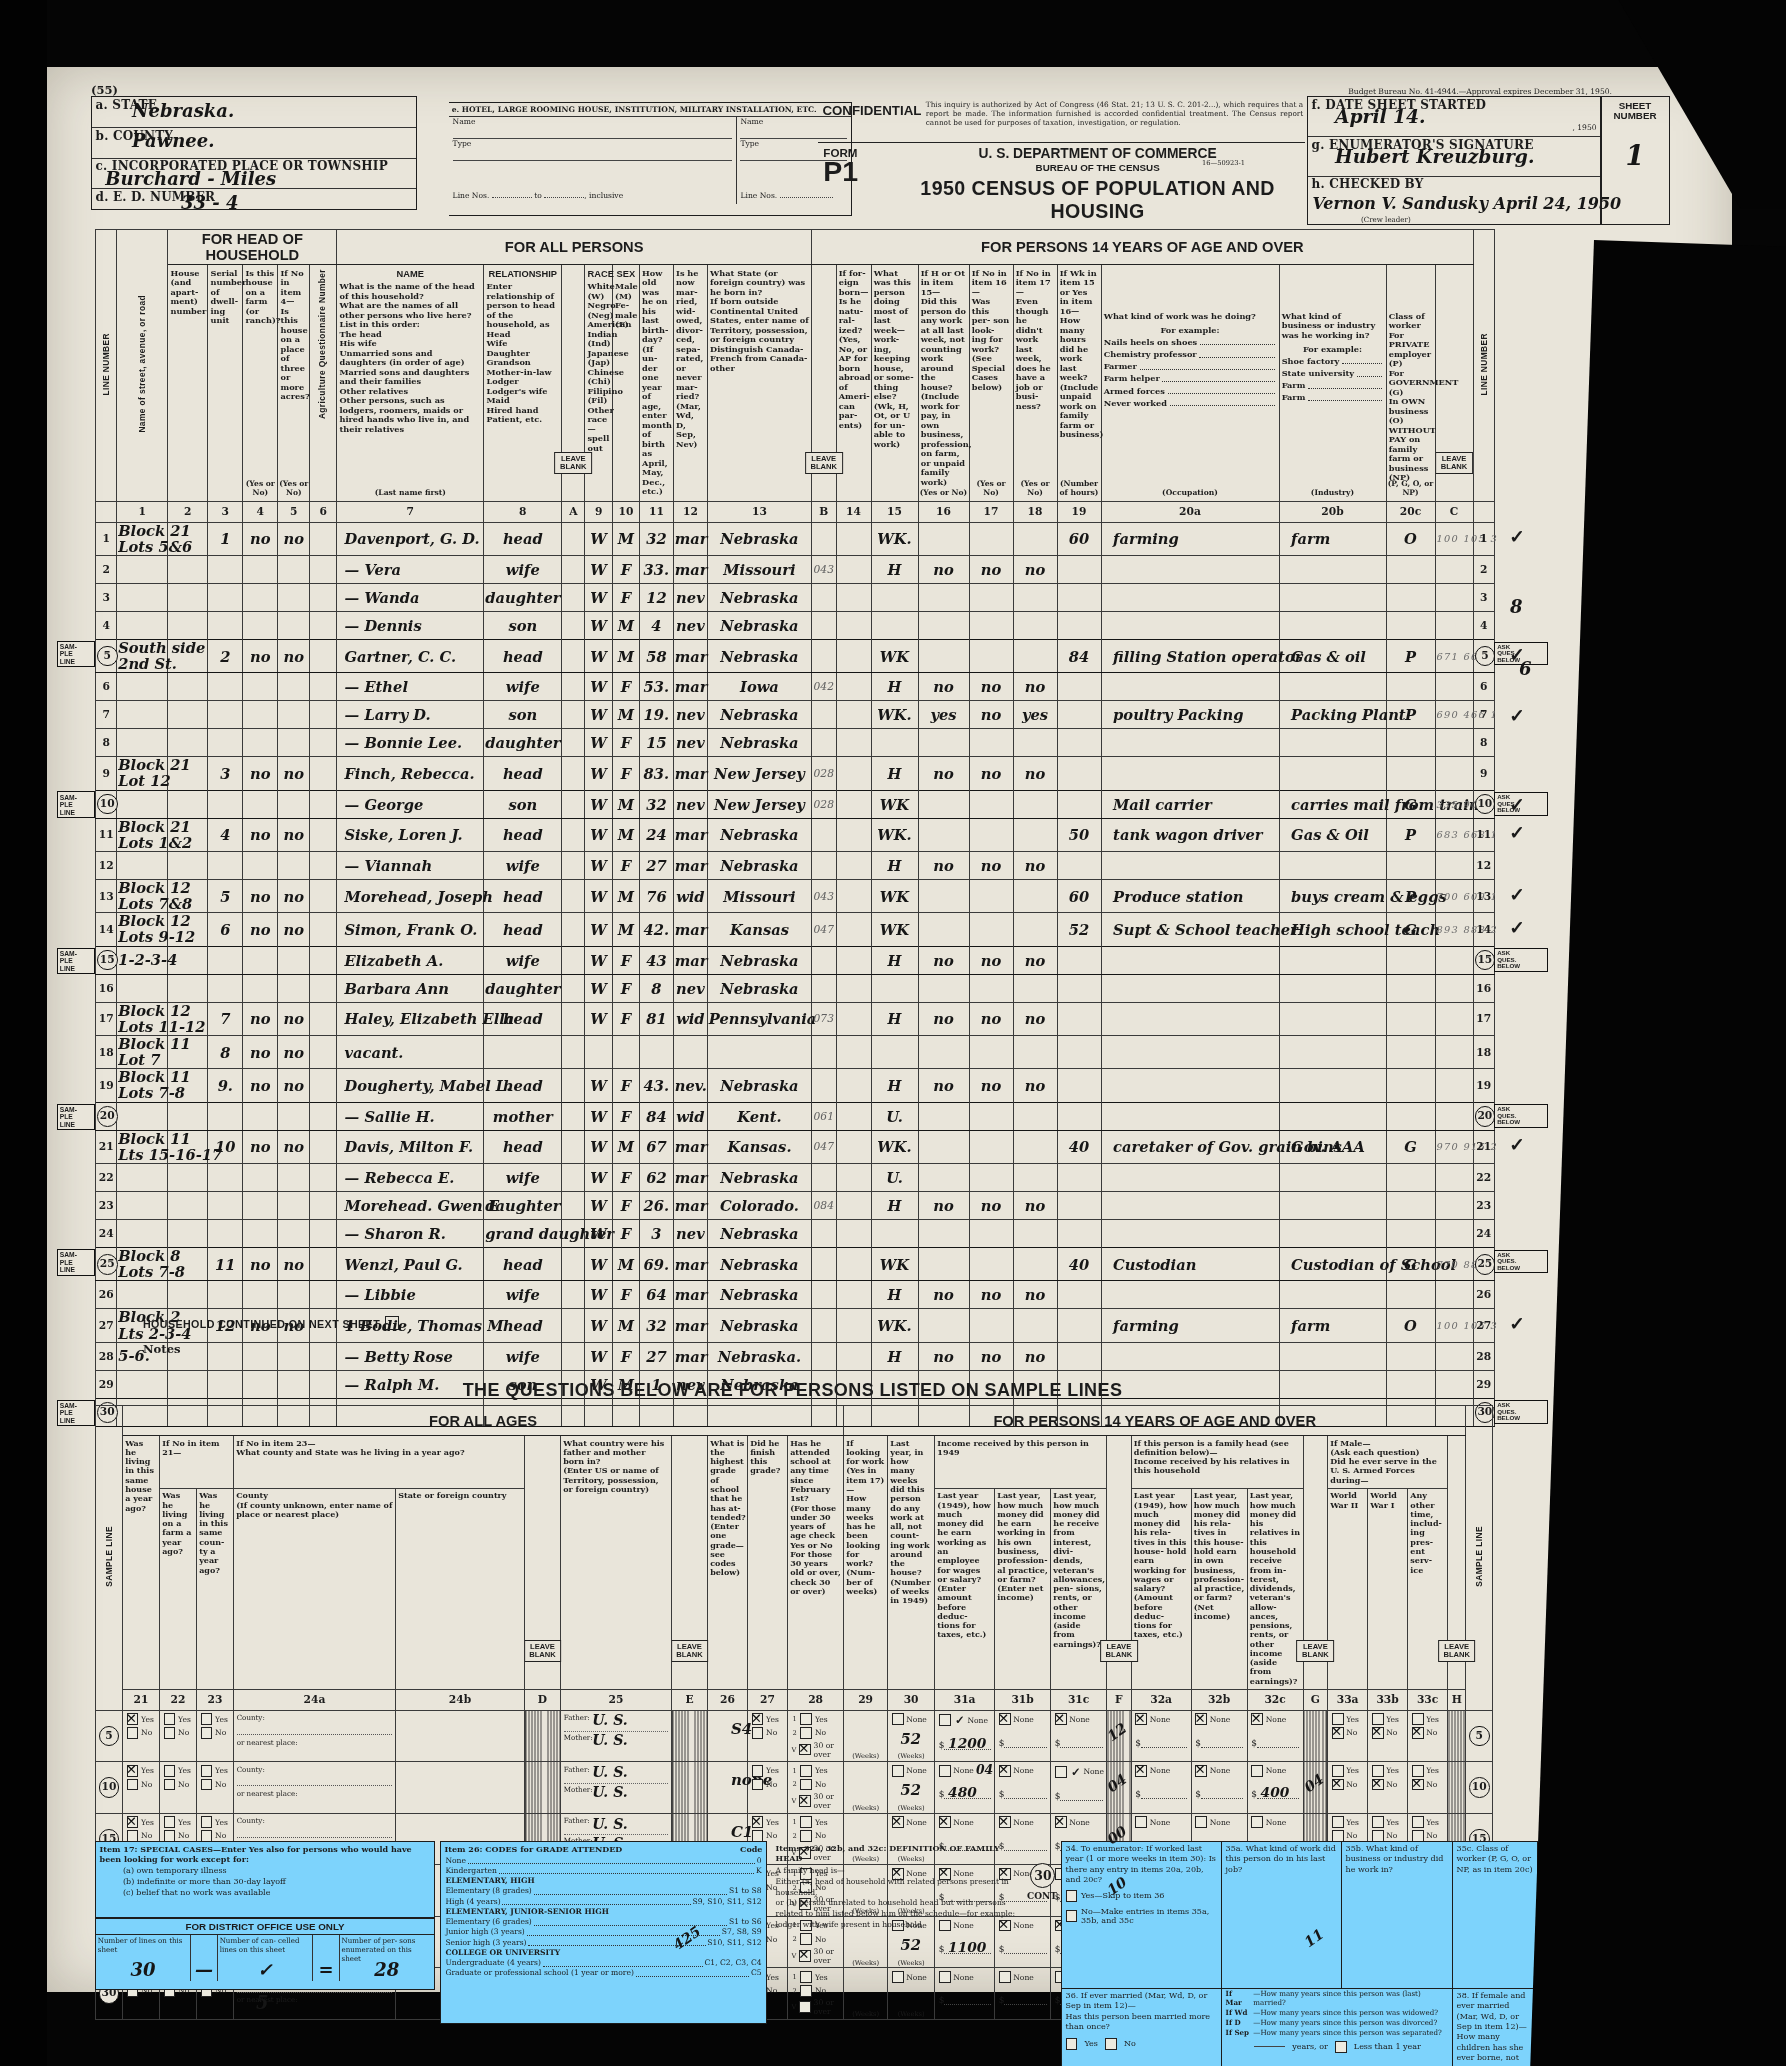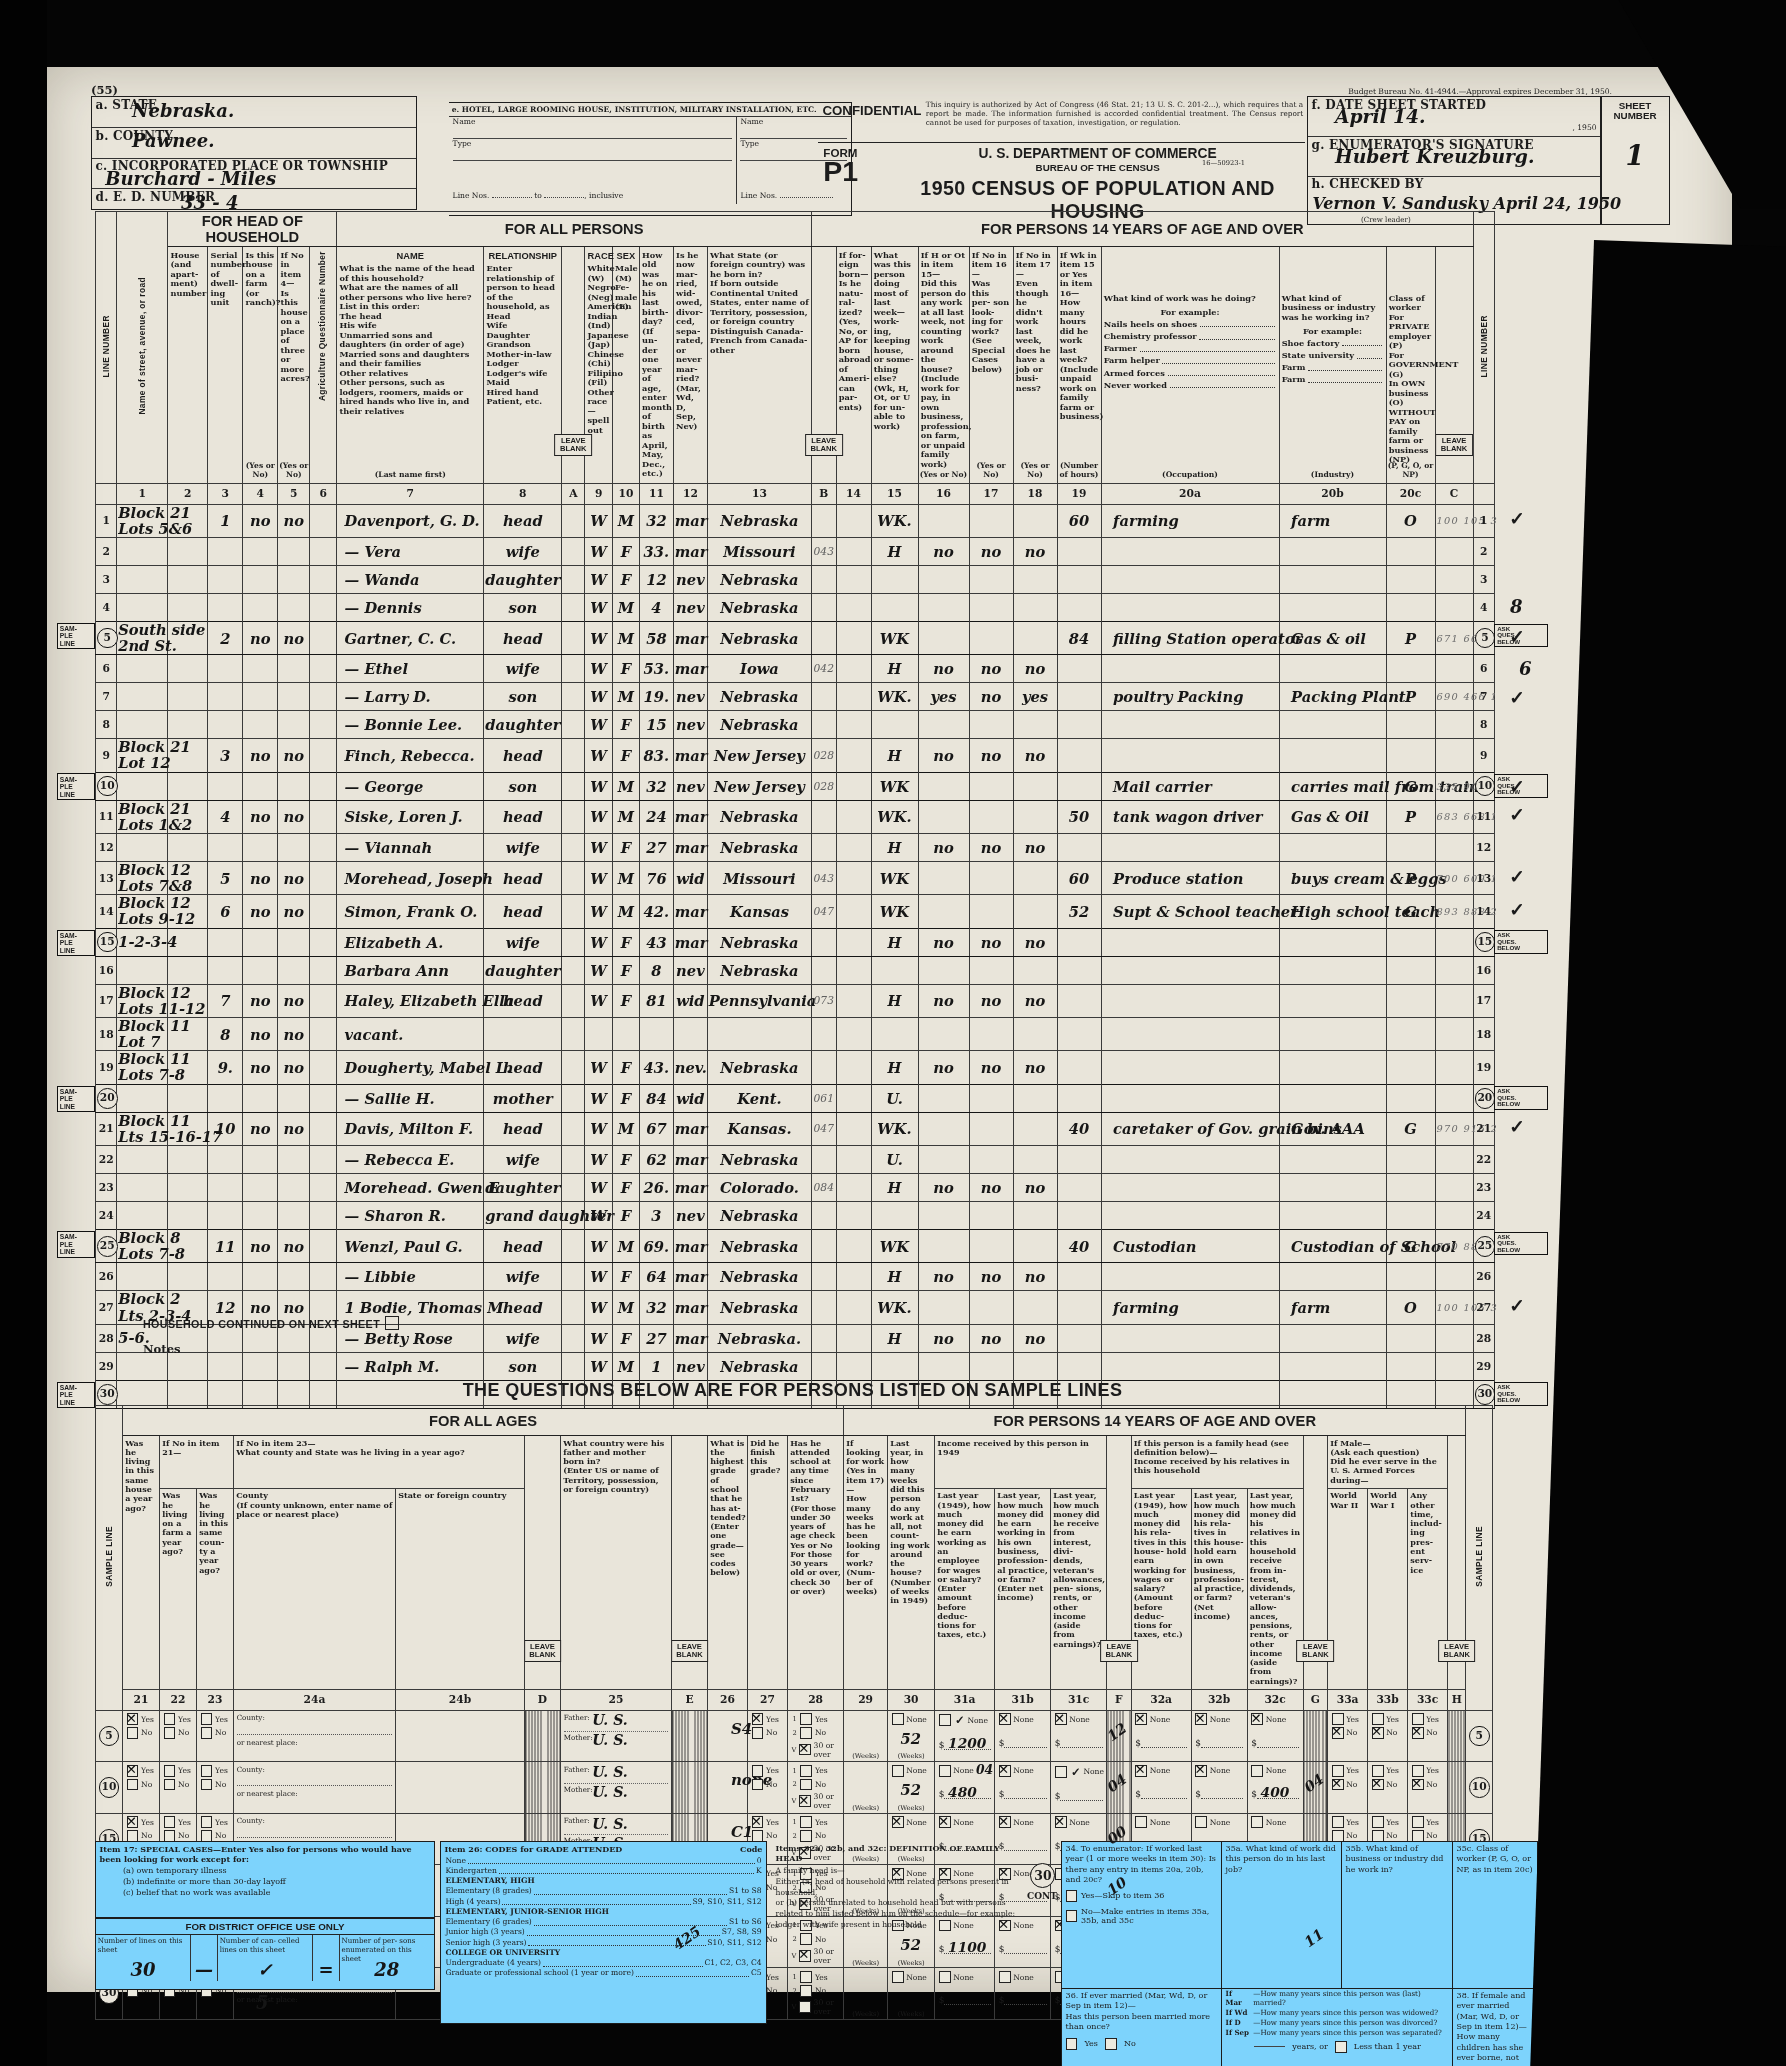--- a/index.html
+++ b/index.html
@@ -48,21 +48,21 @@
   .fyear{position:absolute;right:4.4px;bottom:3.6px;font-size:7.6px;}
   .fhw{position:absolute;left:27px;top:8px;font-size:18.7px;}
   .fcap{position:absolute;left:53px;bottom:0.9px;font-size:7.1px;}
   .snbox{position:absolute;left:1553px;top:29px;width:68px;height:127px;border:1.8px solid #1e1e1e;border-left:1.3px solid #1e1e1e;
          text-align:center;}
   .snlab{font-family:"Liberation Sans",sans-serif;font-weight:bold;font-size:9.8px;line-height:1.1;padding-top:3.6px;}
   .snval{font-size:27px;margin-top:18px;}
 
   
   table{border-collapse:collapse;table-layout:fixed;}
-  #mt{position:absolute;left:48px;top:144px;width:1395px;background:transparent;}
+  #mt{position:absolute;left:48px;top:162px;width:1395px;background:transparent;}
   #st{position:absolute;left:48px;top:1338px;width:1395px;}
   #mt th,#mt td,#st th,#st td{border:0.9px solid #3a3a3a;}
   #mt,#st{border:1.8px solid #1c1c1c;}
   .band{font-family:"Liberation Sans",sans-serif;font-weight:bold;font-size:14.7px;text-align:center;
         height:27px;border-bottom:1.3px solid #222 !important;}
   .vcell{vertical-align:middle;text-align:center;padding:0;}
   .vert{writing-mode:vertical-rl;transform:rotate(180deg);font-family:"Liberation Sans",sans-serif;
         font-weight:bold;font-size:8.4px;letter-spacing:0.4px;white-space:nowrap;}
   .hc{vertical-align:top;position:relative;padding:3.6px 2.2px;font-size:8.2px;line-height:1.16;height:220px;}
   .bigl{font-family:"Liberation Sans",sans-serif;font-weight:bold;font-size:9.3px;text-align:center;margin-bottom:2.7px;}

